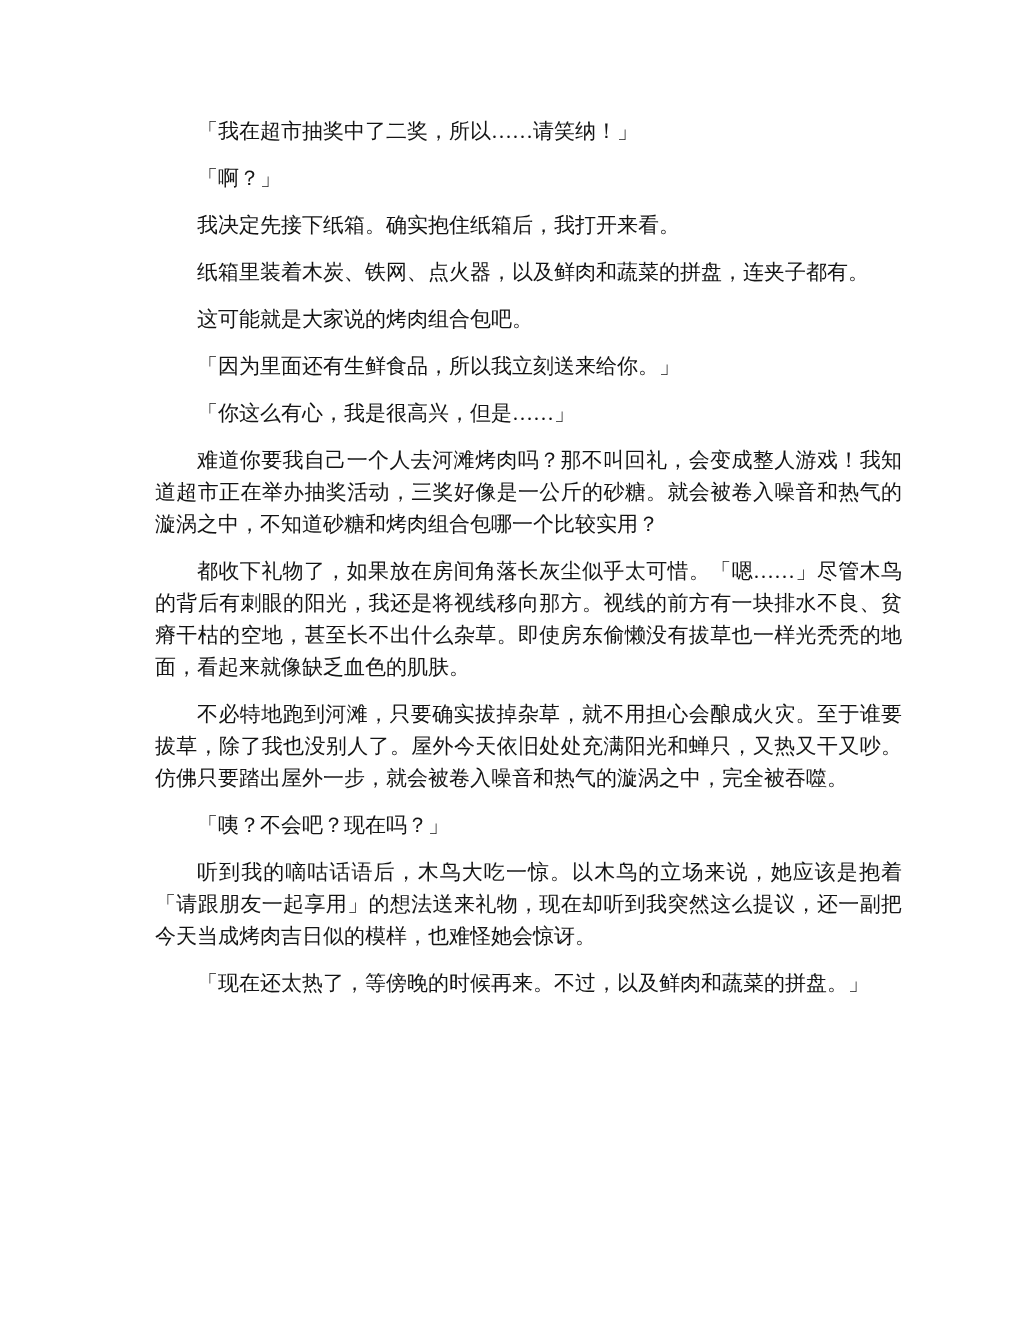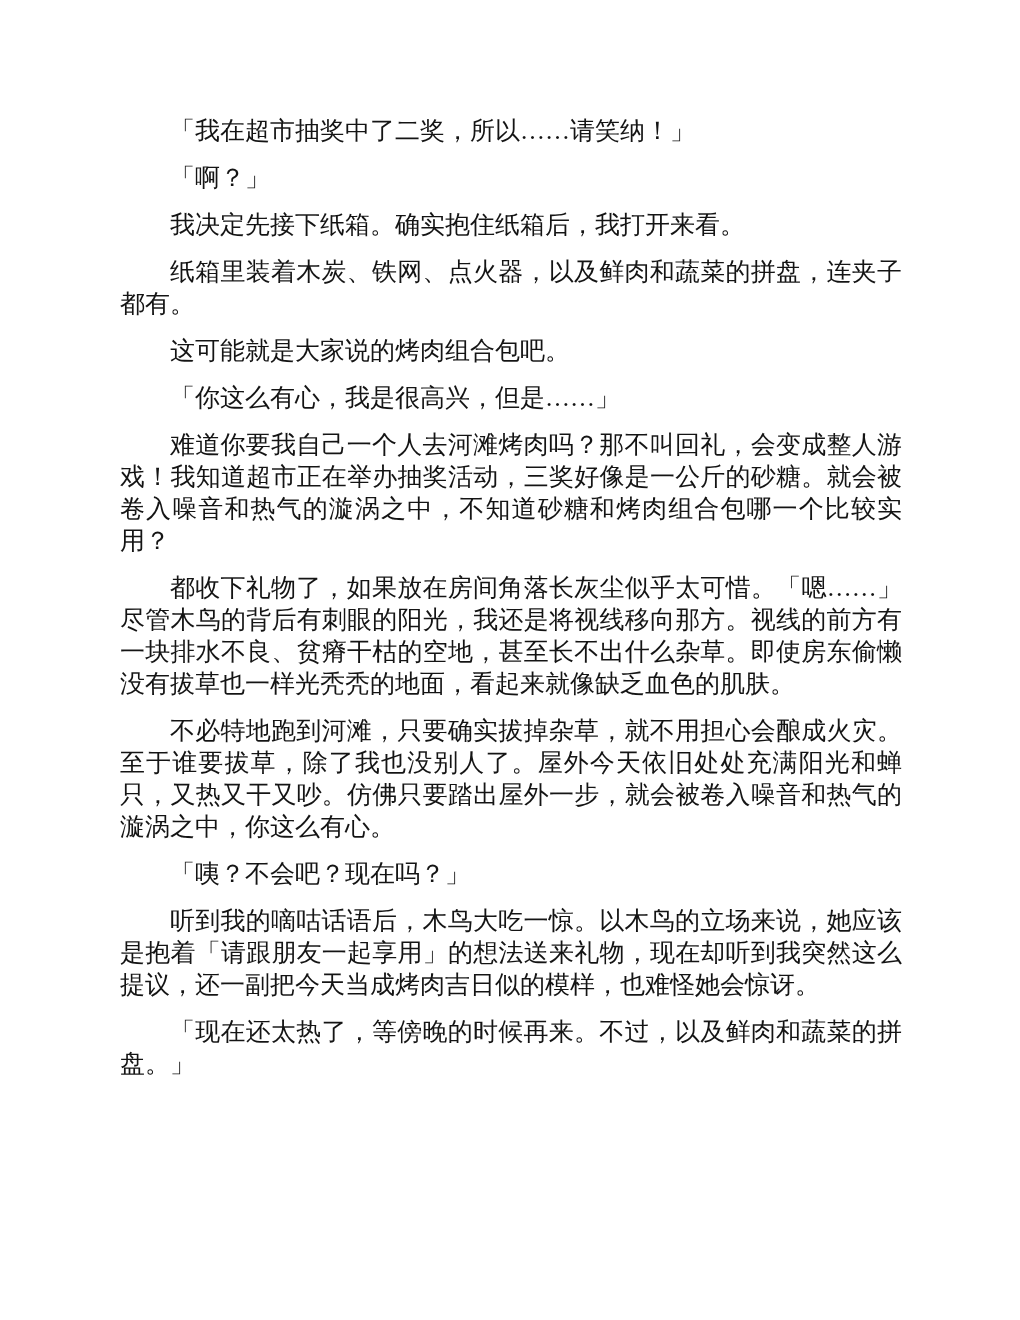--- a/index.html
+++ b/index.html
@@ -11,44 +11,46 @@
     width: 1020px;
     height: 1320px;
     box-sizing: border-box;
     background: var(--page-bg, #ffffff);
     color: var(--page-fg, #141414);
     padding: 115px 118px 0 120px;
     overflow: hidden;
     font-family: "Liberation Serif", "DejaVu Serif", serif;
   }
   .text-content {
-    font-size: 25px;
+    font-size: 21px;
     line-height: 32px;
     text-align: justify;
     line-break: strict;
     word-break: normal;
     overflow-wrap: normal;
     letter-spacing: 0;
+    margin-left: 35px;
   }
   .para {
     margin: 0 0 15px 0;
     text-indent: 2em;
   }
 </style>
 </head>
 <body>
 
 <div class="page">
   <div class="text-content">
     <p class="para">「我在超市抽奖中了二奖，所以……请笑纳！」</p>
     <p class="para">「啊？」</p>
     <p class="para">我决定先接下纸箱。确实抱住纸箱后，我打开来看。</p>
     <p class="para">纸箱里装着木炭、铁网、点火器，以及鲜肉和蔬菜的拼盘，连夹子都有。</p>
     <p class="para">这可能就是大家说的烤肉组合包吧。</p>
+    <p class="para">「因为里面还有生鲜食品，所以我立刻送来给你。」</p>
     <p class="para">「你这么有心，我是很高兴，但是……」</p>
     <p class="para">难道你要我自己一个人去河滩烤肉吗？那不叫回礼，会变成整人游戏！我知道超市正在举办抽奖活动，三奖好像是一公斤的砂糖。就会被卷入噪音和热气的漩涡之中，不知道砂糖和烤肉组合包哪一个比较实用？</p>
     <p class="para">都收下礼物了，如果放在房间角落长灰尘似乎太可惜。「嗯……」尽管木鸟的背后有刺眼的阳光，我还是将视线移向那方。视线的前方有一块排水不良、贫瘠干枯的空地，甚至长不出什么杂草。即使房东偷懒没有拔草也一样光秃秃的地面，看起来就像缺乏血色的肌肤。</p>
-    <p class="para">不必特地跑到河滩，只要确实拔掉杂草，就不用担心会酿成火灾。至于谁要拔草，除了我也没别人了。屋外今天依旧处处充满阳光和蝉只，又热又干又吵。仿佛只要踏出屋外一步，就会被卷入噪音和热气的漩涡之中，你这么有心。</p>
+    <p class="para">不必特地跑到河滩，只要确实拔掉杂草，就不用担心会酿成火灾。至于谁要拔草，除了我也没别人了。屋外今天依旧处处充满阳光和蝉只，又热又干又吵。仿佛只要踏出屋外一步，就会被卷入噪音和热气的漩涡之中，完全被吞噬。</p>
     <p class="para">「咦？不会吧？现在吗？」</p>
     <p class="para">听到我的嘀咕话语后，木鸟大吃一惊。以木鸟的立场来说，她应该是抱着「请跟朋友一起享用」的想法送来礼物，现在却听到我突然这么提议，还一副把今天当成烤肉吉日似的模样，也难怪她会惊讶。</p>
     <p class="para">「现在还太热了，等傍晚的时候再来。不过，以及鲜肉和蔬菜的拼盘。」</p>
   </div>
 </div>
 
 </body></html>

